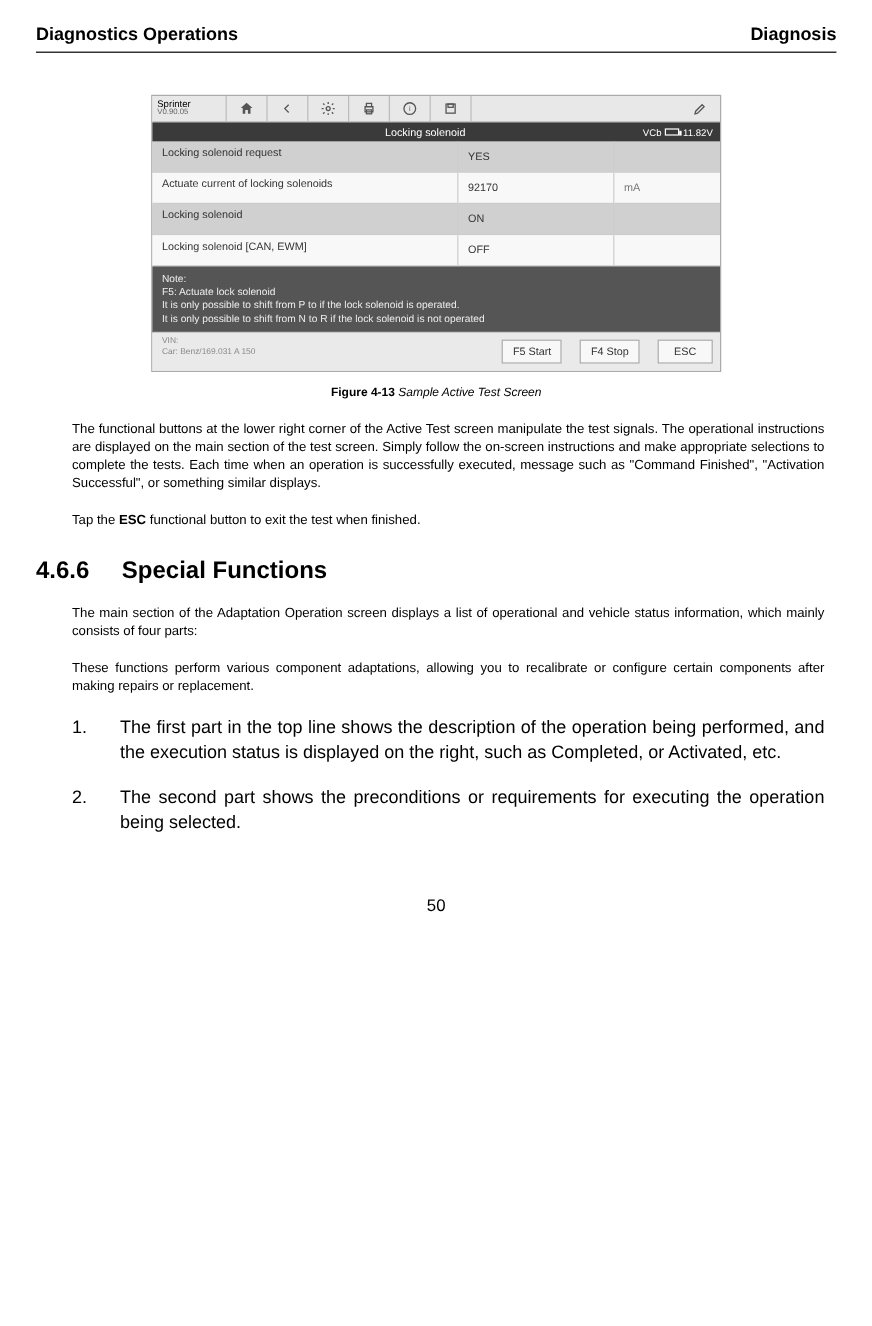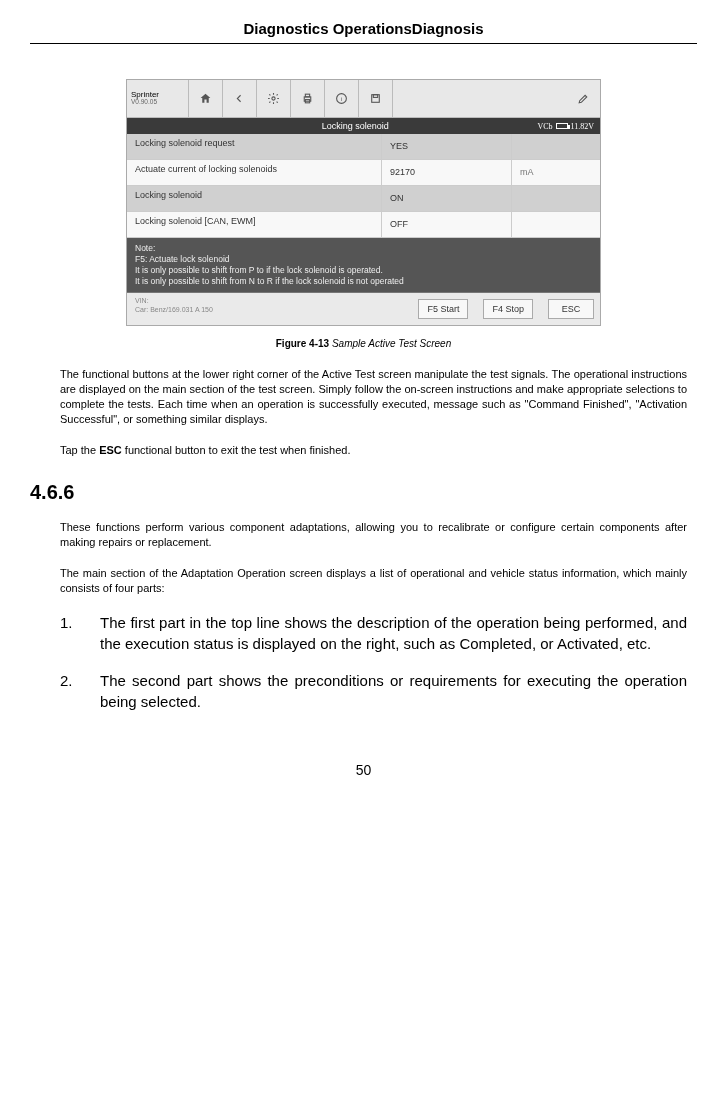--- a/index.html
+++ b/index.html
@@ -9,21 +9,21 @@
       color: #000;
       width: 727px;
       margin: 0;
       padding: 0;
     }
     .page {
       padding: 20px 30px 20px 30px;
     }
     .header-row {
       display: flex;
-      justify-content: center;
+      justify-content: space-between;
       font-weight: bold;
       font-size: 15px;
       margin-bottom: 6px;
     }
     .header-divider {
       border-top: 1.5px solid #000;
       margin-bottom: 35px;
     }
     
     .screenshot {
@@ -31,21 +31,21 @@
       margin: 0 auto 10px auto;
       border: 1px solid #aaa;
       background: #eee;
       font-size: 9px;
     }
     .ss-topbar {
       display: flex;
       align-items: center;
       background: #e8e8e8;
       border-bottom: 1px solid #bbb;
-      height: 38px;
+      height: 22px;
     }
     .ss-appname {
       width: 62px;
       padding: 2px 4px;
       font-size: 8px;
       line-height: 1;
       border-right: 1px solid #bbb;
       height: 100%;
       display: flex;
       flex-direction: column;
@@ -73,21 +73,21 @@
     .ss-titlebar {
       display: flex;
       align-items: center;
       justify-content: space-between;
       background: #3a3a3a;
       color: #fff;
       font-size: 9px;
       padding: 3px 6px;
     }
     .ss-titlebar-center { flex: 1; text-align: center; }
-    .ss-titlebar-right { font-size: 8px; display: flex; align-items: center; gap: 3px; font-family: Liberation Serif, serif; }
+    .ss-titlebar-right { font-size: 8px; display: flex; align-items: center; gap: 3px; }
     .ss-row {
       display: flex;
       border-bottom: 1px solid #ccc;
       min-height: 26px;
       font-size: 9px;
     }
     .ss-row.dark { background: #d0d0d0; }
     .ss-row.light { background: #f8f8f8; }
     .ss-cell-label {
       width: 255px;
@@ -308,24 +308,25 @@
   </div>
 
   <p class="bodytext">The functional buttons at the lower right corner of the Active Test screen manipulate the test signals. The operational instructions are displayed on the main section of the test screen. Simply follow the on-screen instructions and make appropriate selections to complete the tests. Each time when an operation is successfully executed, message such as "Command Finished", "Activation Successful", or something similar displays.</p>
 
   <p class="bodytext">
     <span>Tap the </span><span class="bold">ESC</span><span> functional button to exit the test when finished.</span>
   </p>
 
   <div class="section-heading">
     <span>4.6.6</span>
-  </div>
-
+    <span>Special Functions</span>
+  </div>
+
+  <p class="bodytext">The main section of the Adaptation Operation screen displays a list of operational and vehicle status information, which mainly consists of four parts:</p>
   <p class="bodytext">These functions perform various component adaptations, allowing you to recalibrate or configure certain components after making repairs or replacement.</p>
-  <p class="bodytext">The main section of the Adaptation Operation screen displays a list of operational and vehicle status information, which mainly consists of four parts:</p>
 
   <div class="list-item">
     <div class="num">1.</div>
     <div class="txt">The first part in the top line shows the description of the operation being performed, and the execution status is displayed on the right, such as Completed, or Activated, etc.</div>
   </div>
 
   <div class="list-item">
     <div class="num">2.</div>
     <div class="txt">The second part shows the preconditions or requirements for executing the operation being selected.</div>
   </div>

